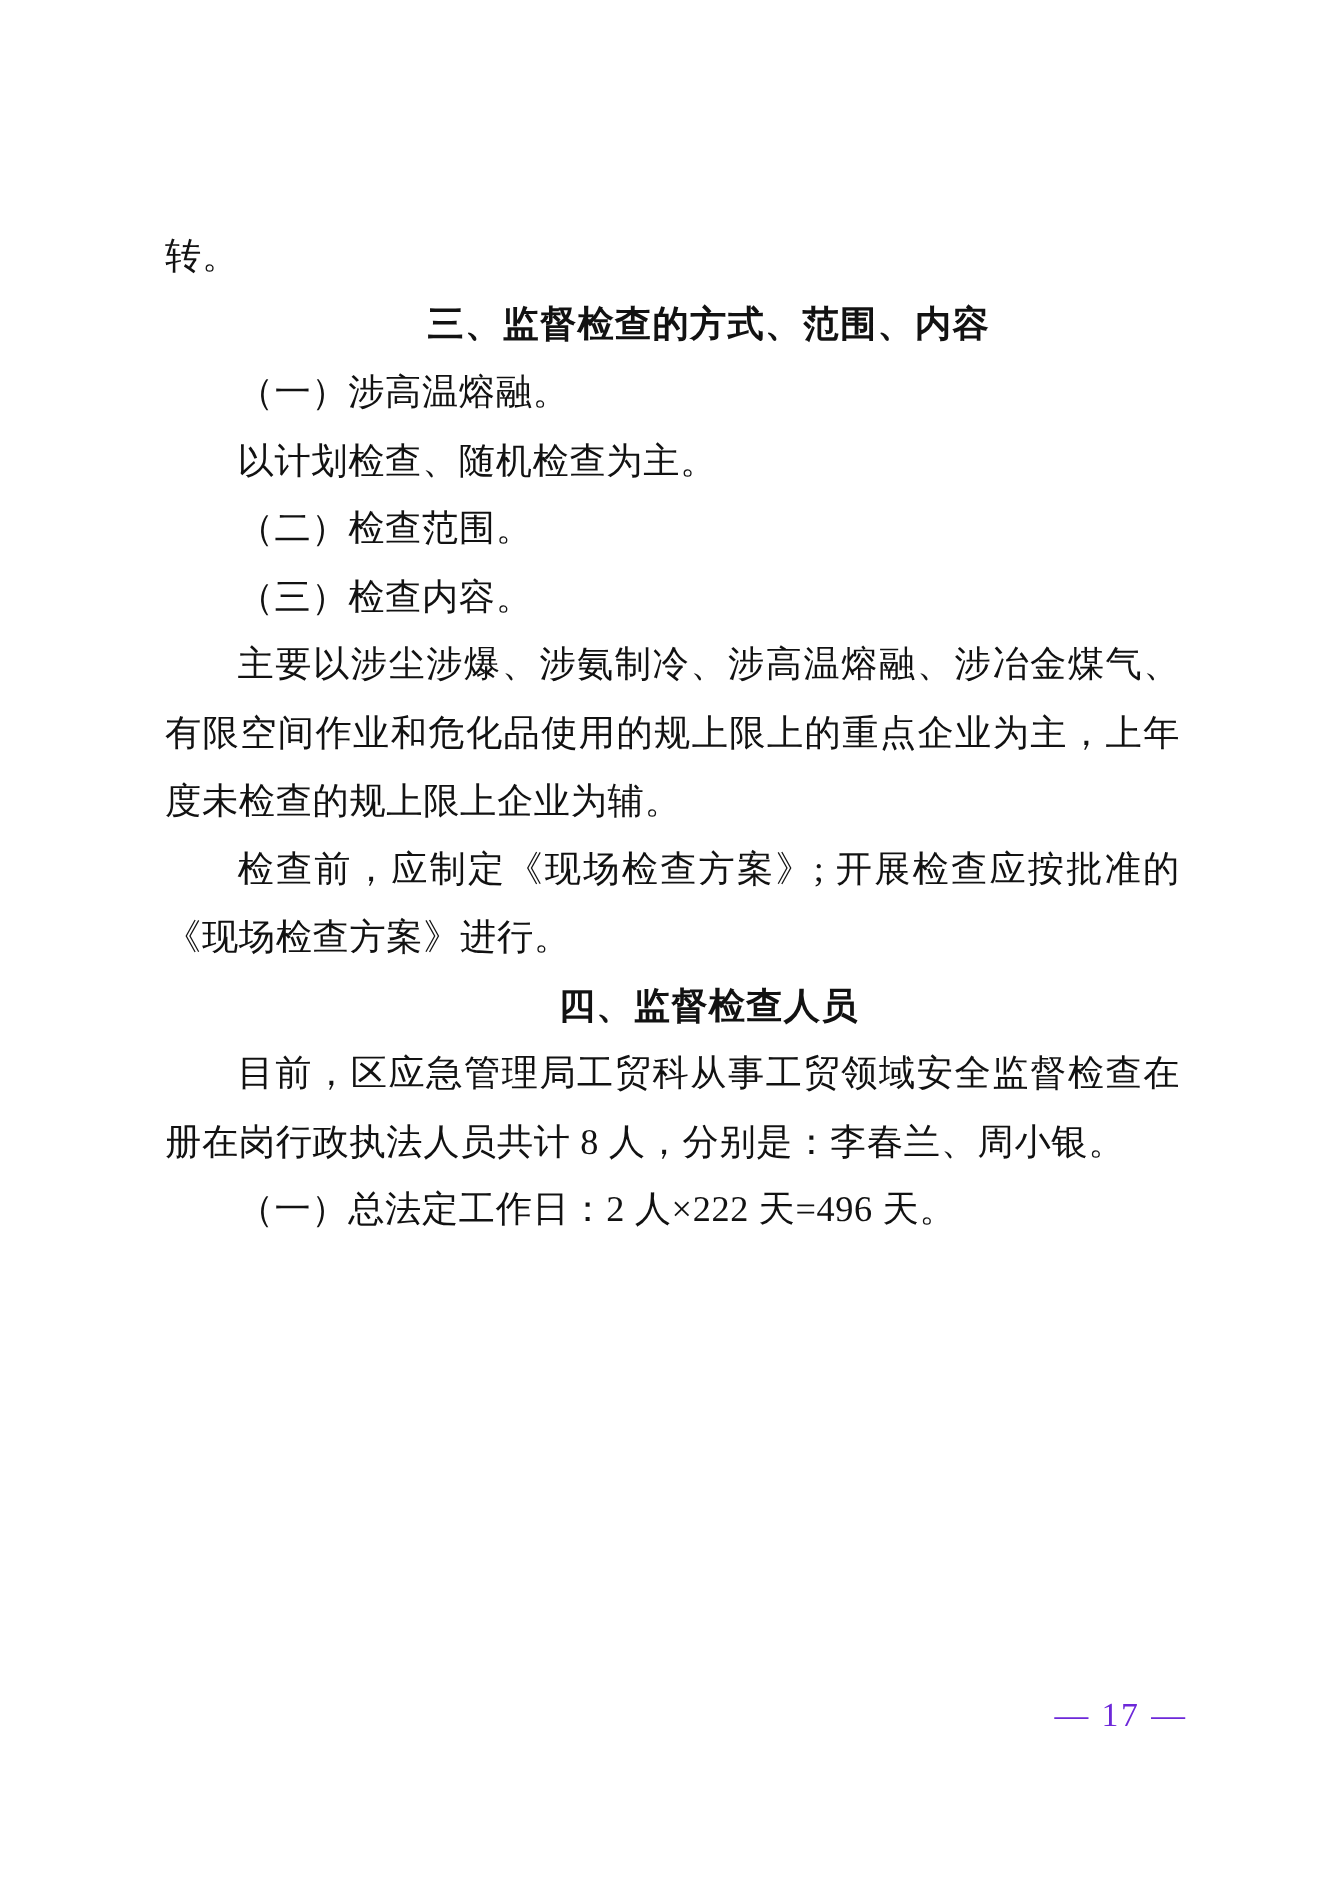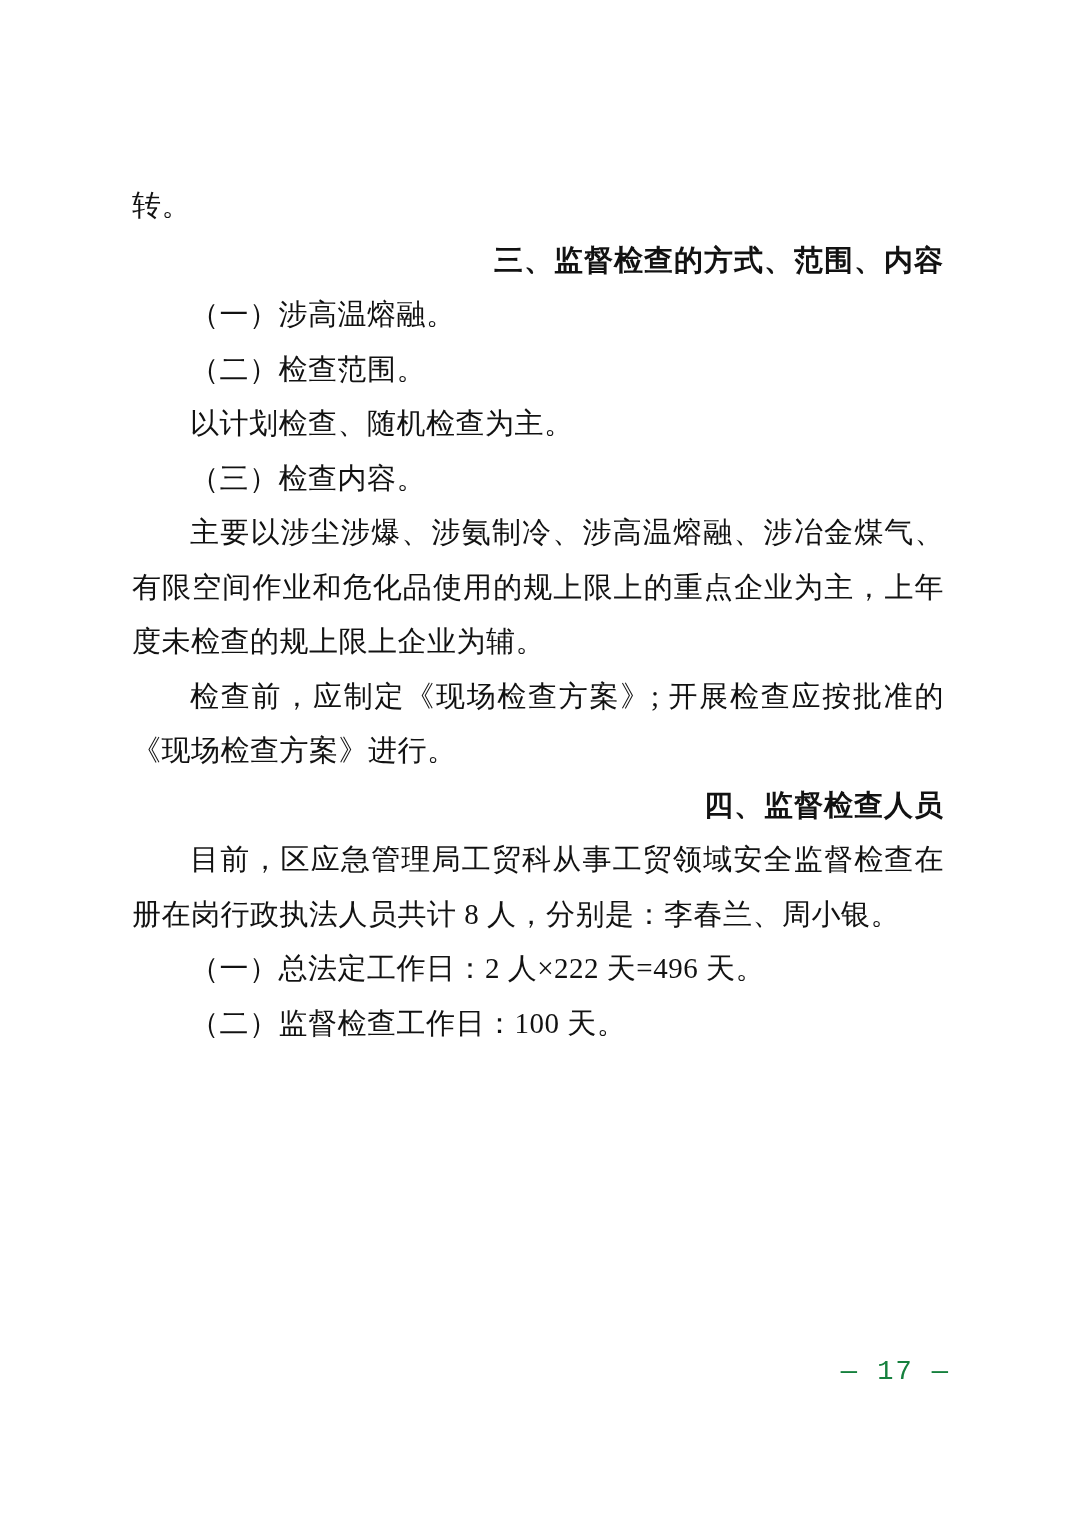--- a/index.html
+++ b/index.html
@@ -31,46 +31,45 @@
     text-align: justify;
     text-justify: inter-ideograph;
     letter-spacing: 0.5px;
   }
   .content p.indent {
     text-indent: 2em;
   }
   .content p.heading {
     font-family: "Liberation Sans", sans-serif;
     font-weight: bold;
-    text-align: right;
+    text-align: center;
     letter-spacing: 1px;
   }
   .page-number {
     position: absolute;
     top: 1354px;
     right: 124px;
-    font-family: Liberation Mono, monospace;
+    font-family: Liberation Serif, serif;
     font-size: 27px;
     line-height: 36px;
-    color: #15803d;
+    color: #6d28d9;
     letter-spacing: 2px;
   }
 </style>
 </head>
 <body>
 
 <div class="page">
   <div class="content">
     <p class="body">转。</p>
     <p class="heading indent">三、监督检查的方式、范围、内容</p>
     <p class="body indent">（一）涉高温熔融。</p>
+    <p class="body indent">以计划检查、随机检查为主。</p>
     <p class="body indent">（二）检查范围。</p>
-    <p class="body indent">以计划检查、随机检查为主。</p>
     <p class="body indent">（三）检查内容。</p>
     <p class="body indent">主要以涉尘涉爆、涉氨制冷、涉高温熔融、涉冶金煤气、有限空间作业和危化品使用的规上限上的重点企业为主，上年度未检查的规上限上企业为辅。</p>
     <p class="body indent">检查前，应制定《现场检查方案》; 开展检查应按批准的《现场检查方案》进行。</p>
     <p class="heading indent">四、监督检查人员</p>
     <p class="body indent">目前，区应急管理局工贸科从事工贸领域安全监督检查在册在岗行政执法人员共计 8 人，分别是：李春兰、周小银。</p>
     <p class="body indent">（一）总法定工作日：2 人×222 天=496 天。</p>
-    <p class="body indent">（二）监督检查工作日：100 天。</p>
   </div>
   <div class="page-number">— 17 —</div>
 </div>
 
 </body></html>

